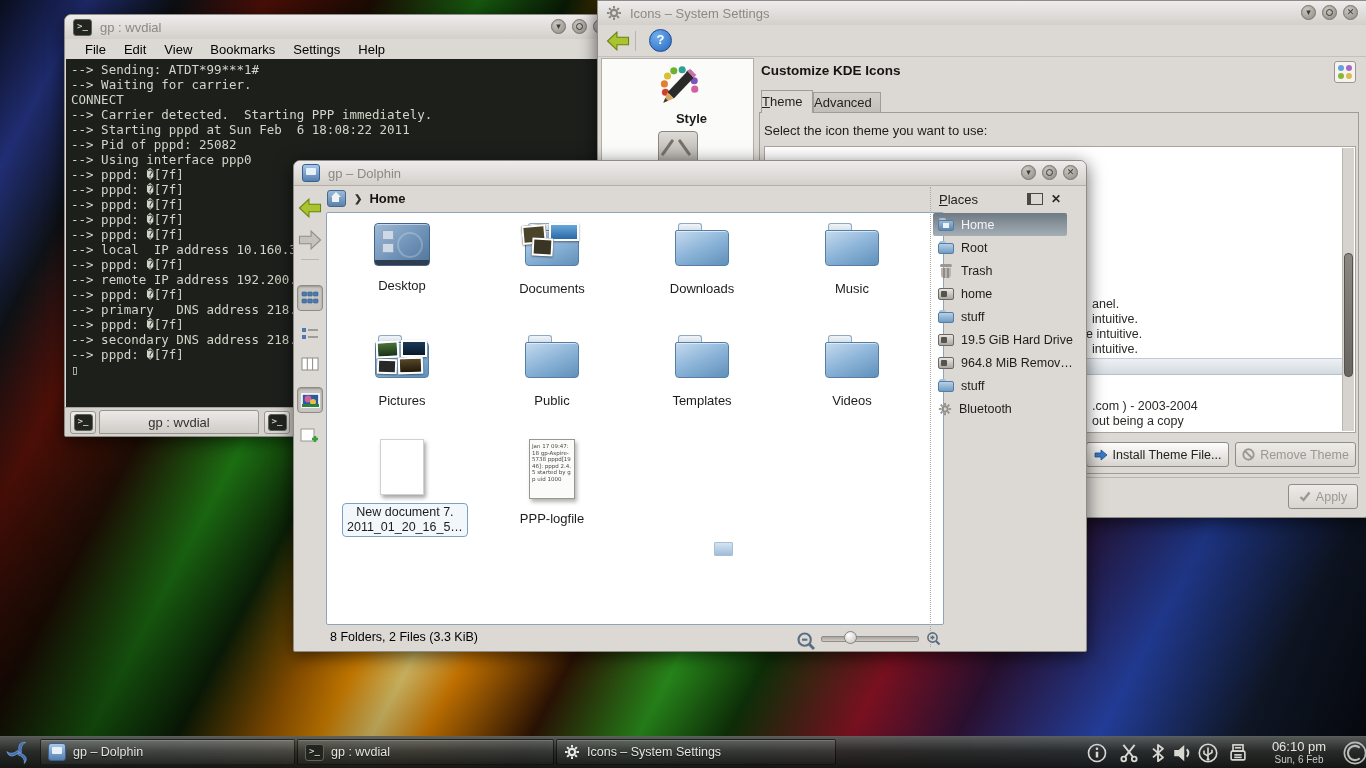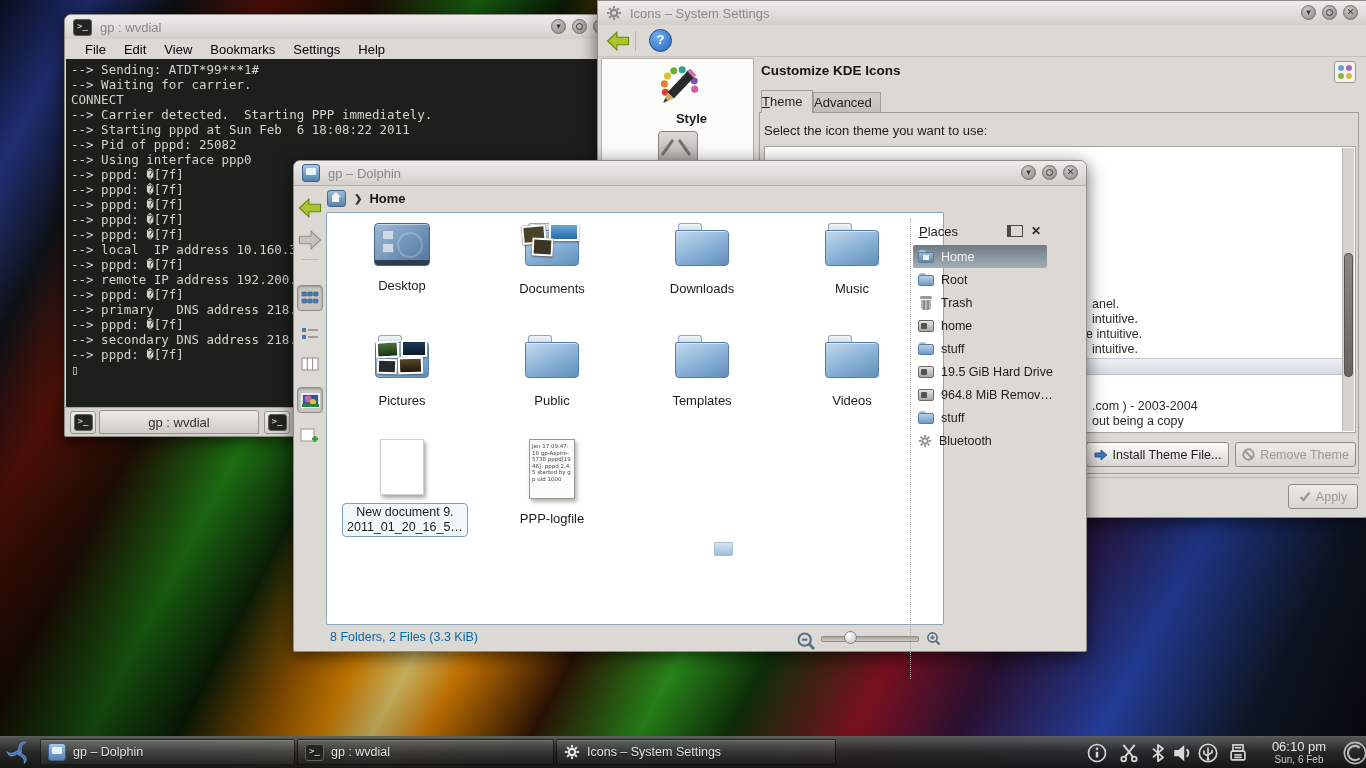--- a/index.html
+++ b/index.html
@@ -150,27 +150,27 @@
   .logpage{width:46px;height:60px;background:#fbfbf9;border:1px solid #9a978f;margin:0 auto;
         box-shadow:2px 3px 4px rgba(0,0,0,.3);font-size:5.5px;line-height:6.5px;color:#4a4a46;
         padding:3px 2px;overflow:hidden;text-align:left;box-sizing:border-box;
         font-family:"DejaVu Sans",sans-serif;word-break:break-all;}
   .sel-label{display:inline-block;border:1px solid #7aa1c6;background:#f2f7fb;border-radius:4px;
         padding:1px 4px;font-size:12.5px;line-height:15px;color:#1c1c1a;margin-top:8px;}
   .stray{position:absolute;left:387px;top:329px;width:17px;height:12px;border-radius:1px;
         background:linear-gradient(#cfe0ef,#8fb2d2);border:1px solid #9ab4cc;opacity:.85;}
 
   .statusbar{position:absolute;left:32px;top:464px;width:618px;height:26px;}
-  .status-text{position:absolute;left:4px;top:5px;font-size:12.5px;color:#0369a1;}
+  .status-text{position:absolute;left:4px;top:5px;font-size:12.5px;color:#000000;}
   .ztrack{position:absolute;left:495px;top:11px;width:96px;height:4px;border-radius:2px;
           background:linear-gradient(#a8a5a0,#cdcac5);border:1px solid #908d87;}
   .zhandle{position:absolute;left:518px;top:6px;width:13px;height:13px;border-radius:50%;
            background:radial-gradient(circle at 35% 30%,#ffffff,#c2bfba);border:1px solid #86837d;box-sizing:border-box;}
 
-  .places{position:absolute;left:616px;top:26px;width:138px;height:460px;border-left:1px dotted #aaa7a2;margin-top:32px;}
+  .places{position:absolute;left:636px;top:26px;width:138px;height:460px;border-left:1px dotted #aaa7a2;}
   .places-head{position:absolute;left:0;right:0;top:0;height:24px;display:flex;align-items:center;}
   .places-title{font-size:13px;color:#23231f;margin-left:8px;flex:1;}
   .places-title:first-letter{text-decoration:underline;}
   .float-ico{width:11px;height:10px;border:1.5px solid #4a4844;border-left-width:4px;margin-right:8px;}
   .pclose{font-size:12px;font-weight:bold;color:#2a2a26;margin-right:8px;}
   .place-item{position:absolute;left:2px;right:2px;height:23px;display:flex;align-items:center;gap:7px;
               font-size:12.5px;color:#1c1c1a;padding-left:5px;box-sizing:border-box;}
   .place-item.selected{background:linear-gradient(#6e7a84,#a5aeb5);border-radius:2px;color:#f4f4f2;}
   .mini-folder{width:16px;height:13px;position:relative;flex:none;}
   .mini-folder:before{content:"";position:absolute;top:0;left:1px;width:7px;height:4px;background:#a9c2da;
@@ -526,21 +526,21 @@
         <div class="folder">
             <span class="ftab"></span>
             <span class="fbody"></span>
           </div>
         <div class="lbl">Videos</div>
       </div>
 
       <div class="cell c0 r2">
         <div class="page"></div>
         <div class="sel-label">
-          <div>New document 9.</div>
+          <div>New document 7.</div>
           <div>2011_01_20_16_5…</div>
         </div>
       </div>
       <div class="cell c1 r2">
         <div class="logpage">Jan 17 09:47:18 gp-Aspire-5738 pppd[1946]: pppd 2.4.5 started by gp uid 1000</div>
         <div class="lbl">PPP-logfile</div>
       </div>
       <span class="stray"></span>
     </div>
 

